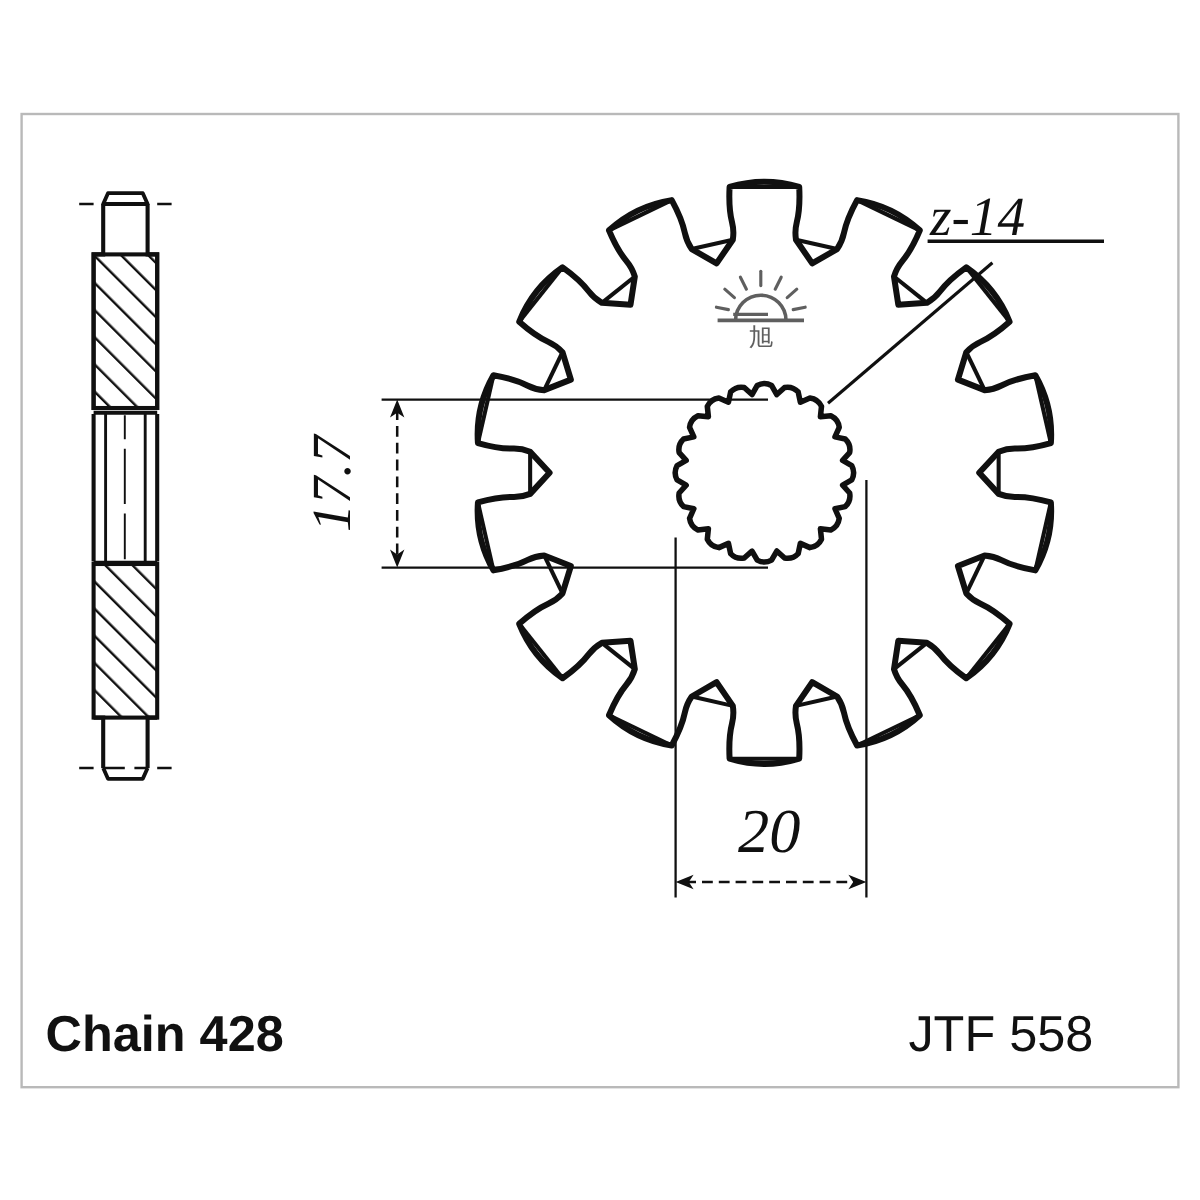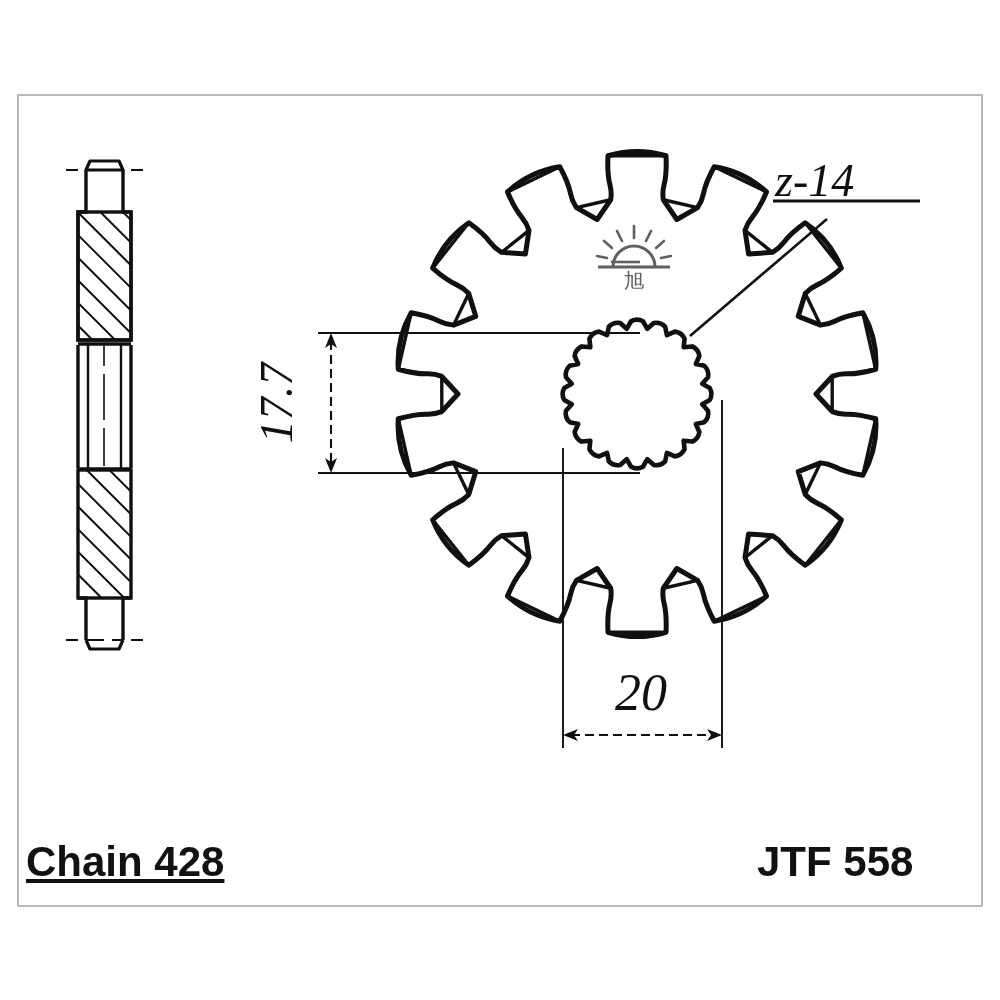--- a/index.html
+++ b/index.html
@@ -36,32 +36,31 @@
     top: 0;
     width: 1000px;
     height: 1000px;
   }
   .lbl {
     position: absolute;
     color: #111111;
     white-space: nowrap;
   }
   #chain-label {
-    left: 26px;
+    left: 38px;
     top: 838px;
     font-size: 42px;
     font-weight: bold;
     letter-spacing: 0px;
-    text-decoration: underline;
   }
   #part-label {
     left: 757px;
     top: 838px;
     font-size: 42px;
-    font-weight: bold;
+    font-weight: normal;
     letter-spacing: 0px;
     text-align: center;
   }
 </style>
 </head>
 <body>
 
 <div id="page">
 
   <div id="frame"></div>

